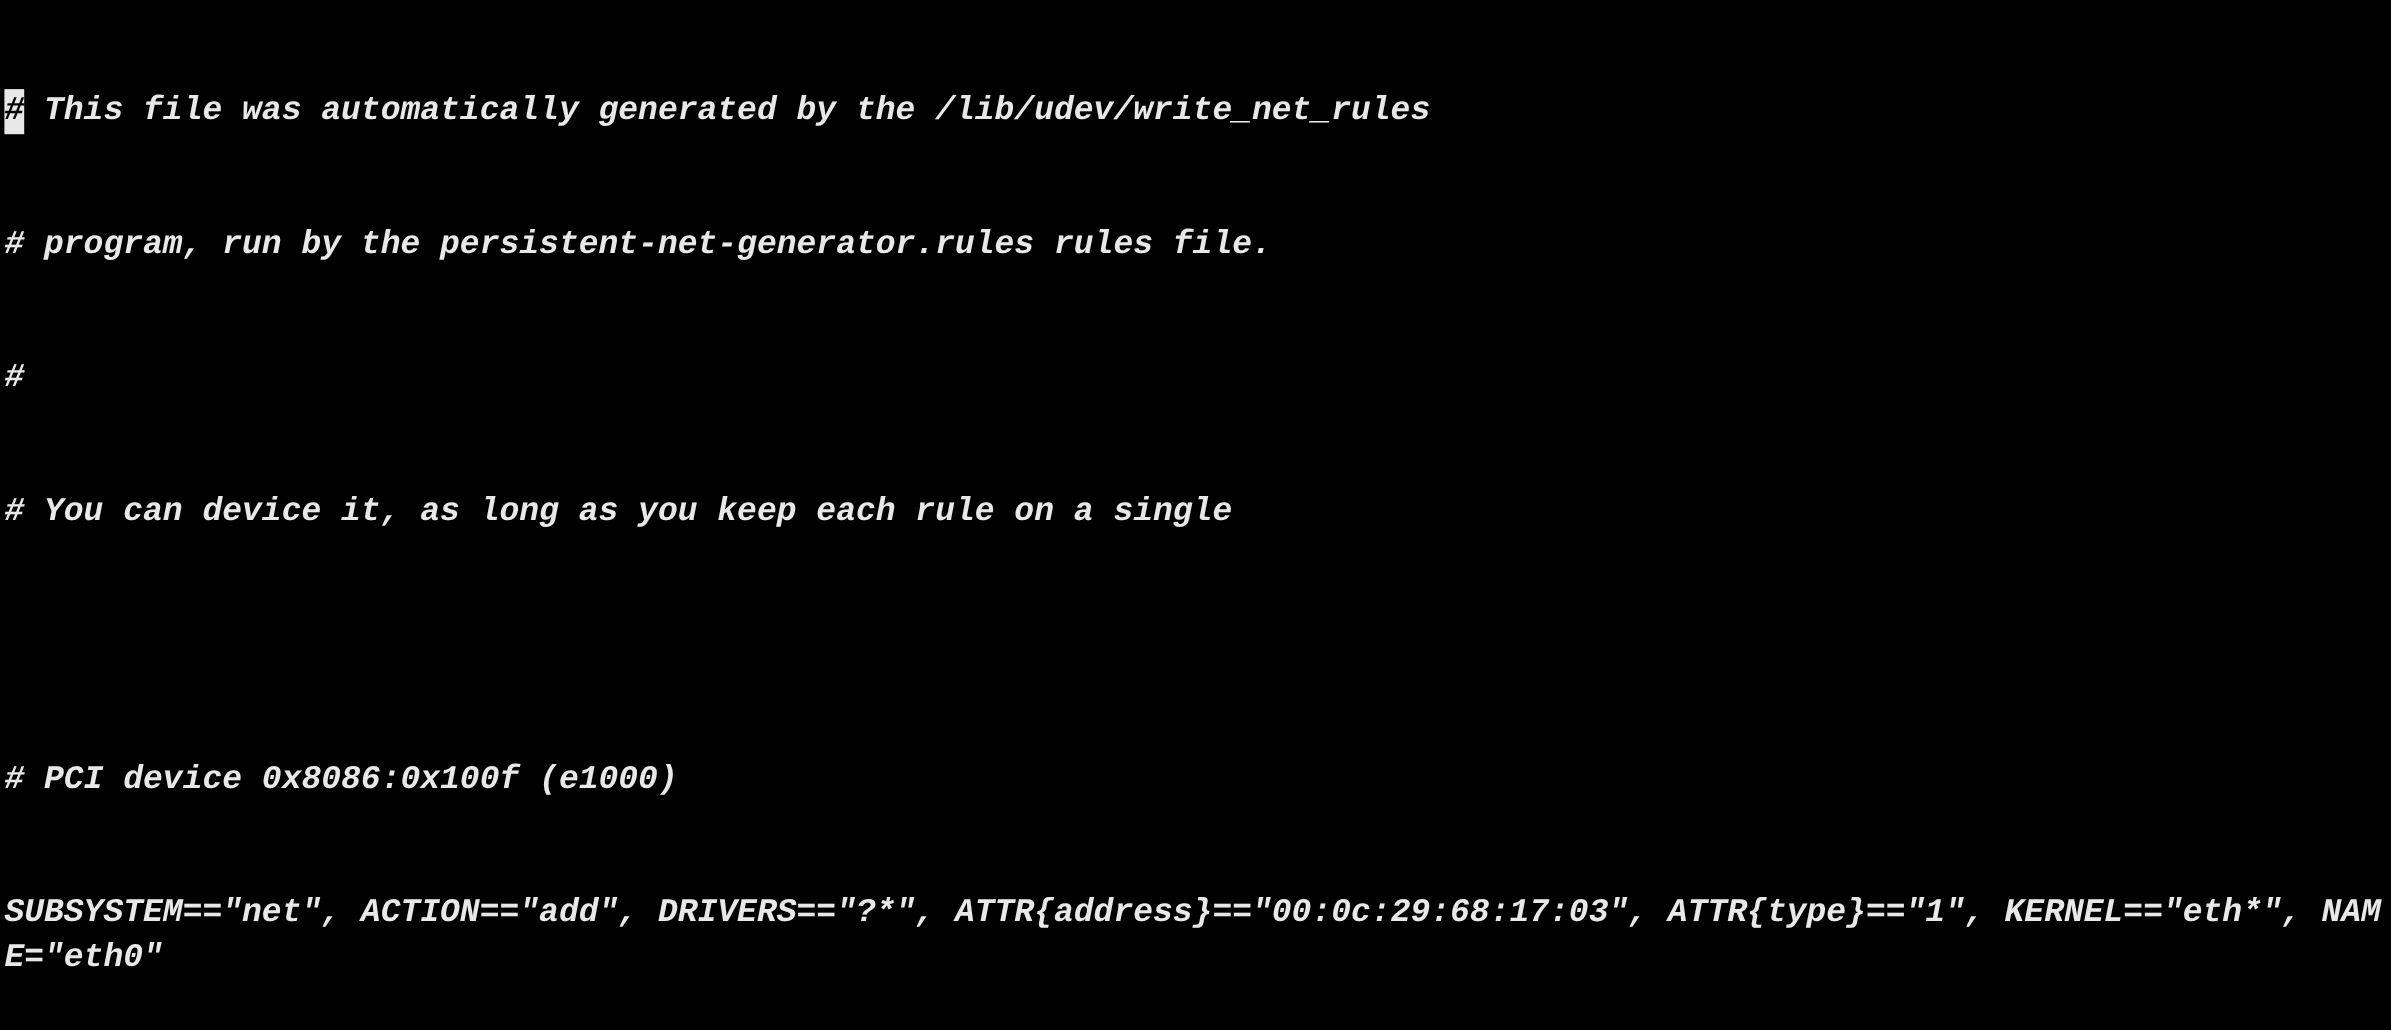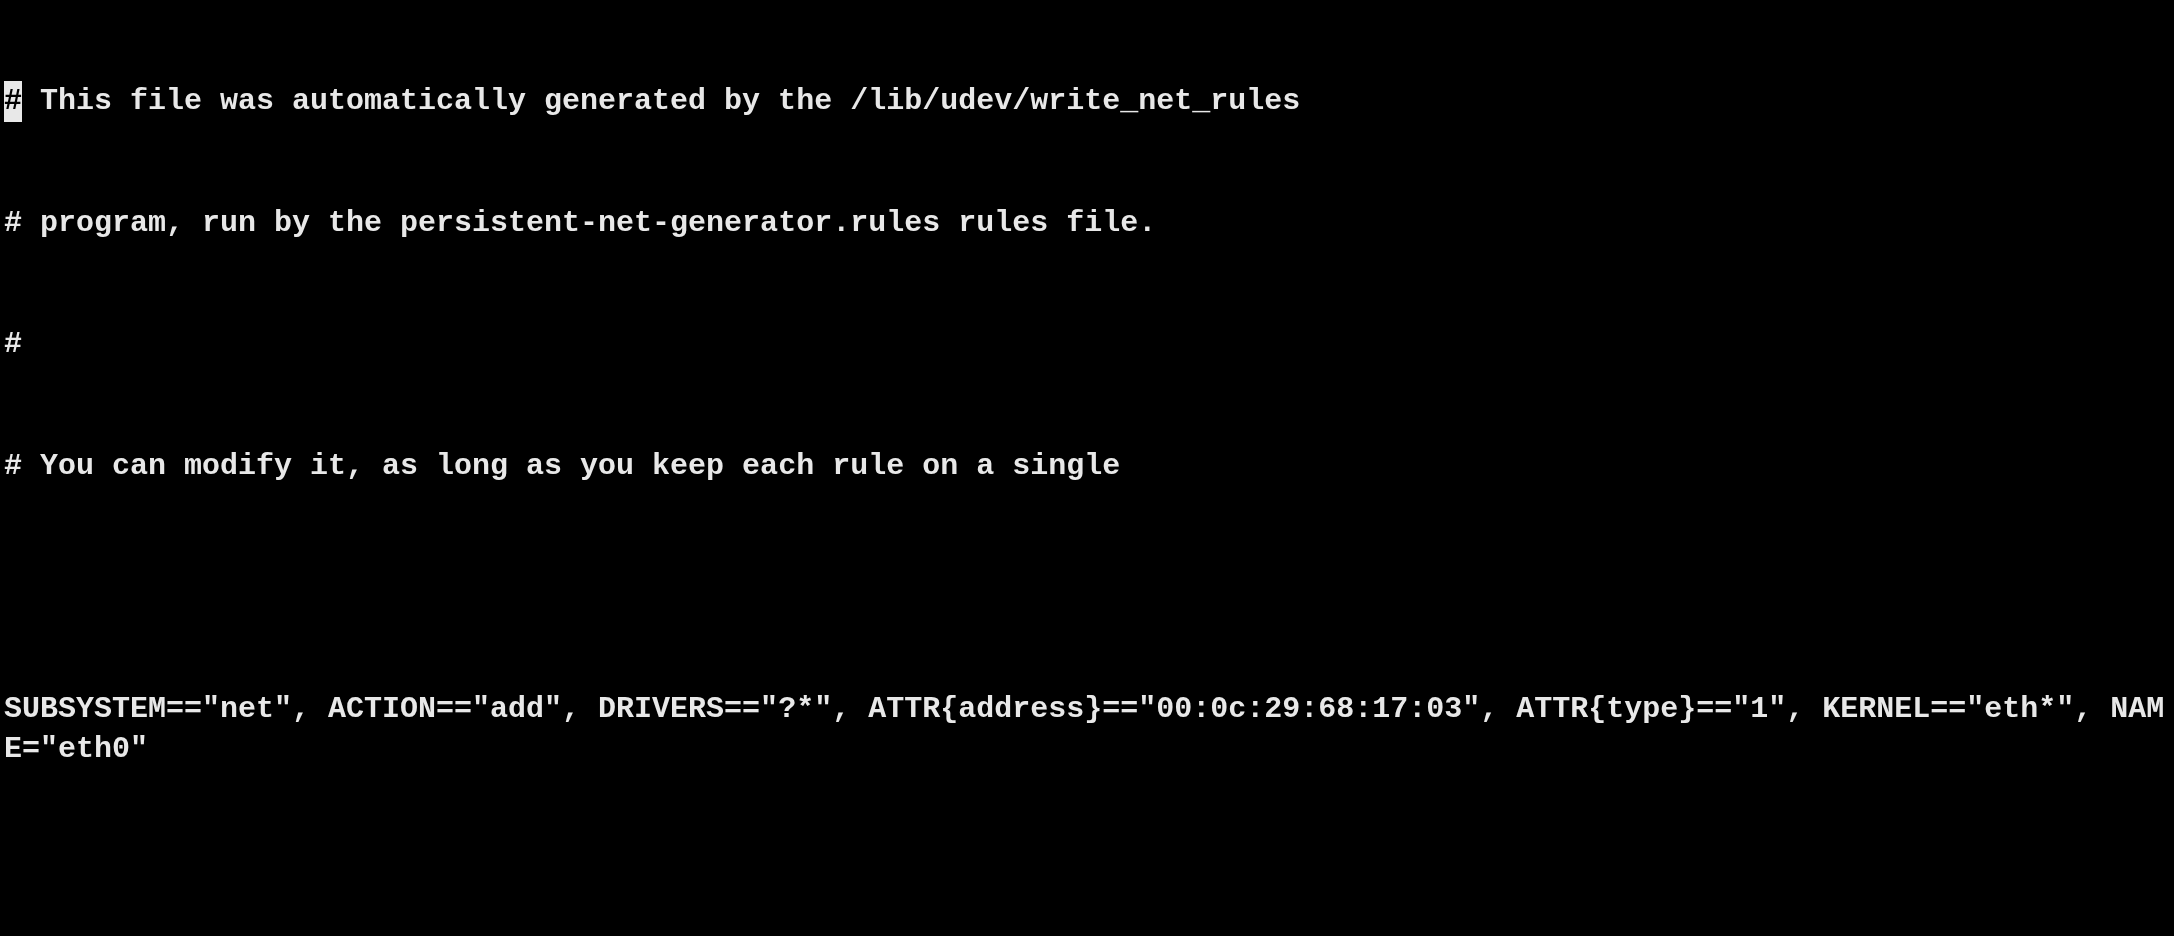--- a/index.html
+++ b/index.html
@@ -21,31 +21,33 @@
     word-break: break-all;
   }
   .cursor {
     background: #e8e8e8;
     color: #000;
     display: inline-block;
     width: 0.6em;
   }
   .line {
     display: block;
+    font-style: italic;
   }
 </style>
 </head>
 <body>
 
 <div class="term">
   <span class="line"><span class="cursor">#</span><span> This file was automatically generated by the /lib/udev/write_net_rules</span></span>
   <span class="line"># program, run by the persistent-net-generator.rules rules file.</span>
   <span class="line">#</span>
-  <span class="line"># You can modify it, as long as you keep each rule on a single</span>
+  <span class="line"># You can device it, as long as you keep each rule on a single</span>
   <span class="line">&nbsp;</span>
+  <span class="line"># PCI device 0x8086:0x100f (e1000)</span>
   <span class="line">SUBSYSTEM=="net", ACTION=="add", DRIVERS=="?*", ATTR{address}=="00:0c:29:68:17:03", ATTR{type}=="1", KERNEL=="eth*", NAME="eth0"</span>
   
   
   
   
   
   
   
 </div>
 

